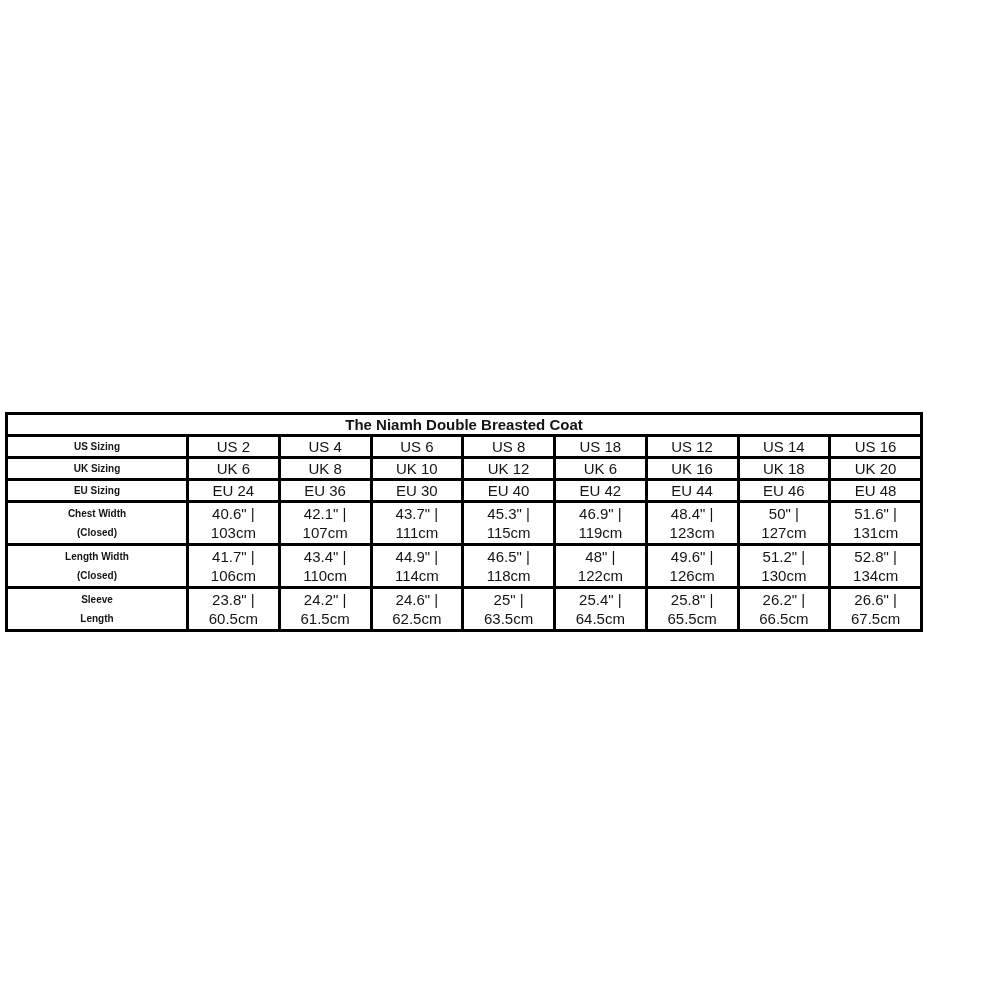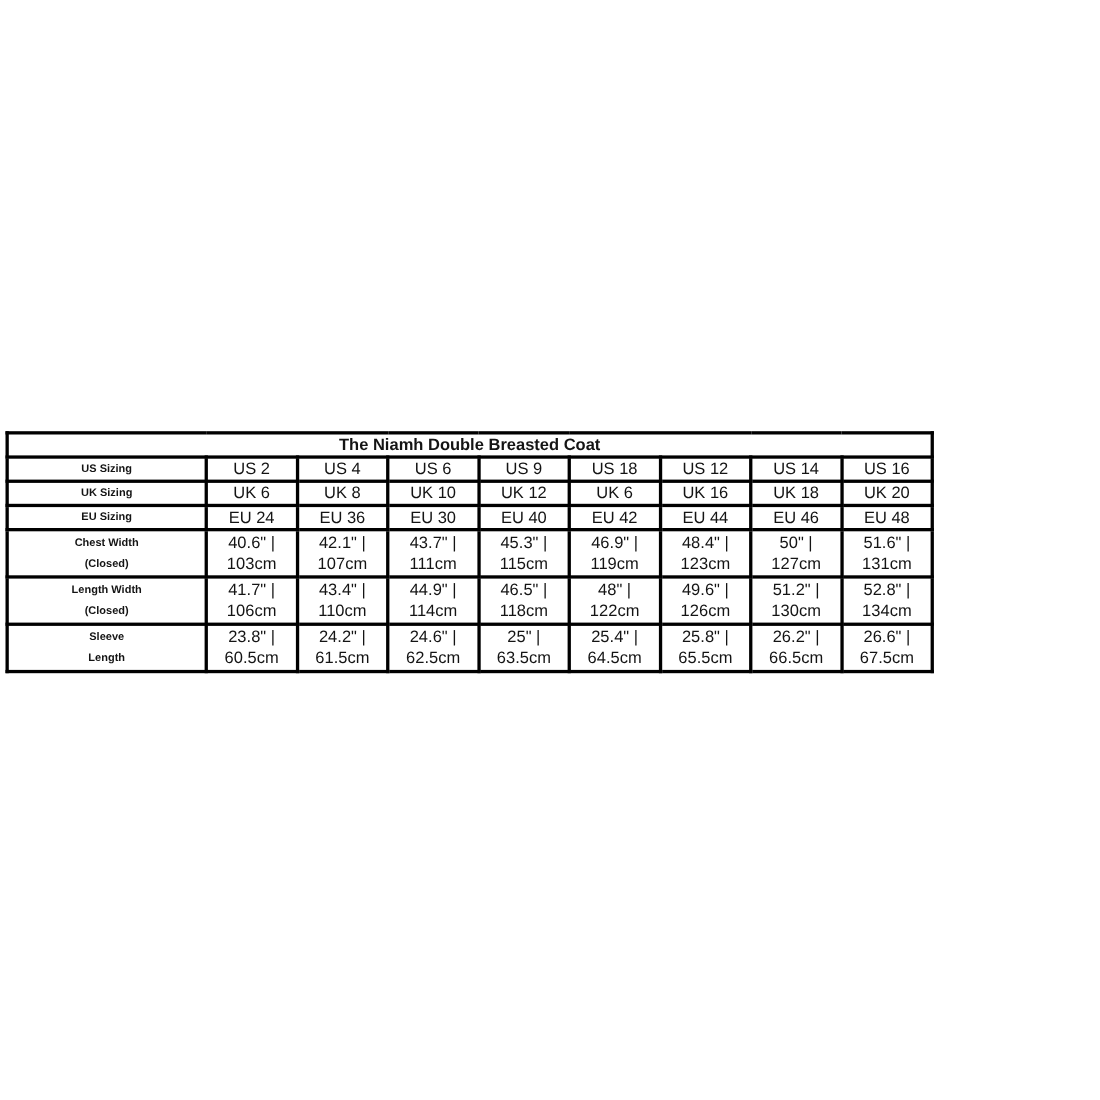--- a/index.html
+++ b/index.html
@@ -12,22 +12,22 @@
   .canvas {
     position: relative;
     width: 1000px;
     height: 1000px;
     background: #ffffff;
     overflow: hidden;
   }
   table.size-table {
     position: absolute;
     left: 5px;
-    top: 392px;
-    width: 844px;
+    top: 412px;
+    width: 918px;
     border-collapse: collapse;
     table-layout: fixed;
     color: #141414;
   }
   table.size-table col.c-label { width: 181px; }
   table.size-table th,
   table.size-table td {
     border: 3px solid #000000;
     text-align: center;
     vertical-align: middle;
@@ -61,21 +61,21 @@
     <tbody>
       <tr class="title-row">
         <td class="title-cell" colspan="9">The Niamh Double Breasted Coat</td>
       </tr>
 
       <tr class="sizing">
         <th>US Sizing</th>
         <td>US 2</td>
         <td>US 4</td>
         <td>US 6</td>
-        <td>US 9</td>
+        <td>US 8</td>
         <td>US 18</td>
         <td>US 12</td>
         <td>US 14</td>
         <td>US 16</td>
       </tr>
 
       <tr class="sizing">
         <th>UK Sizing</th>
         <td>UK 6</td>
         <td>UK 8</td>

